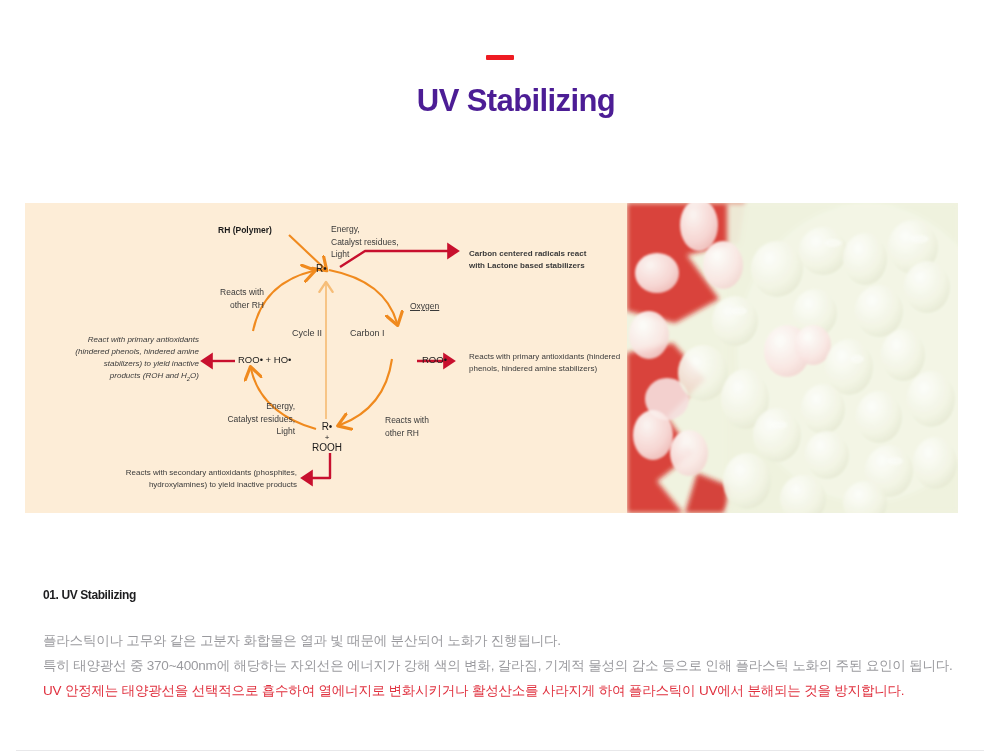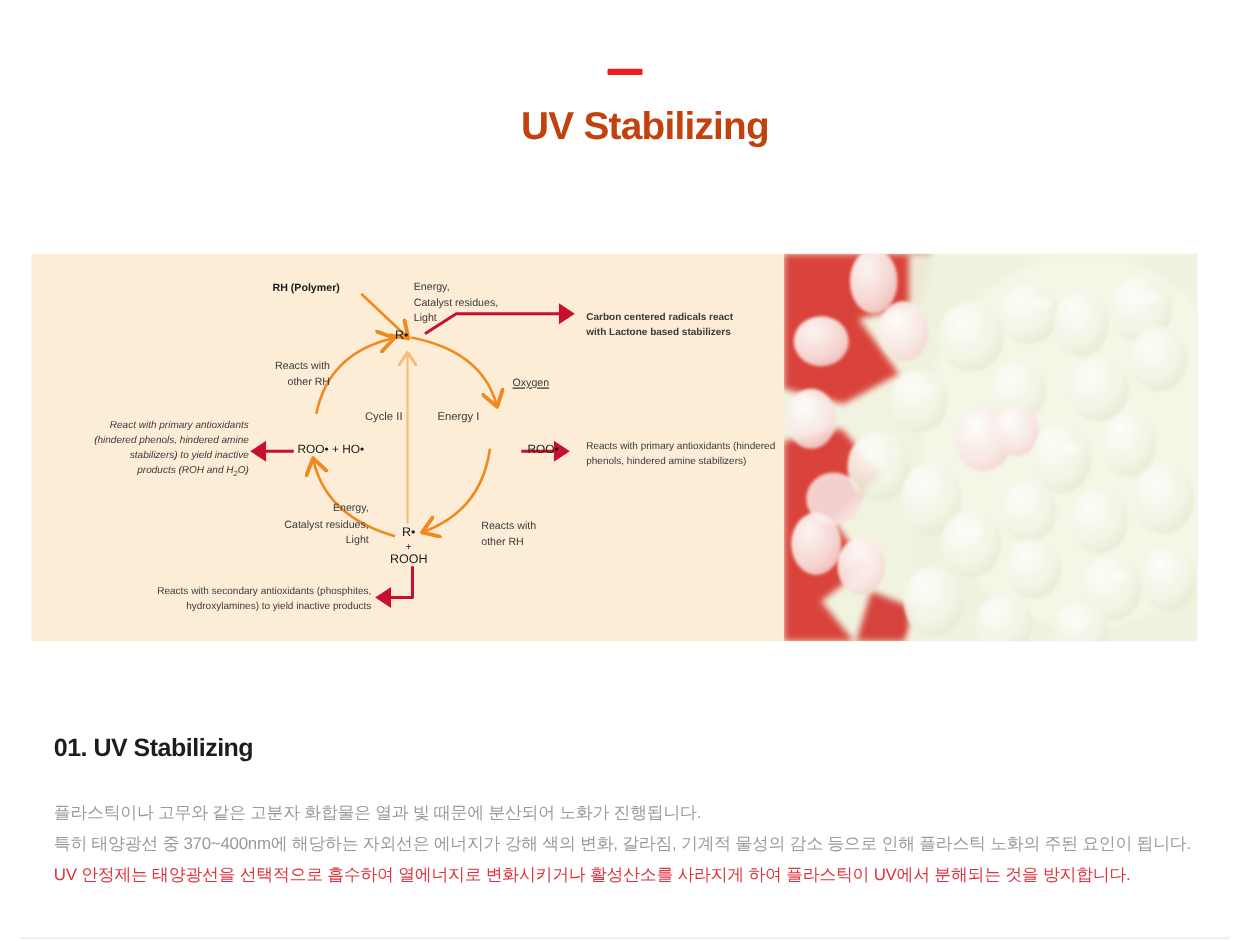--- a/index.html
+++ b/index.html
@@ -26,21 +26,21 @@
   .accent-bar {
     width: 28px;
     height: 5px;
     background: #ee1b22;
     margin: 0 auto 24px auto;
     border-radius: 1px;
   }
   .page-title {
     font-size: 31px;
     font-weight: bold;
-    color: #c2410c;
+    color: #4c1d95;
     letter-spacing: -0.6px;
     line-height: 1.1;
     margin: 0;
     padding-left: 32px;
   }
 
   
   .media-row {
     position: absolute;
     top: 203px;
@@ -70,21 +70,21 @@
   .photo-svg { display: block; }
 
   
   .content-block {
     position: absolute;
     top: 588px;
     left: 43px;
     width: 940px;
   }
   .section-heading {
-    font-size: 20px;
+    font-size: 12px;
     font-weight: bold;
     color: #1d1d1f;
     letter-spacing: -0.4px;
     margin: 0 0 26px 0;
   }
   .body-line {
     font-size: 13.5px;
     line-height: 25px;
     color: #9a9a9e;
     margin: 0;
@@ -175,21 +175,21 @@
     <div style="position:absolute;left:167px;top:83px;font-size:8.5px;color:#3a3a3a;line-height:13px;text-align:right;width:72px;">
       <div>Reacts with</div>
       <div>other RH</div>
     </div>
 
     <div style="position:absolute;left:291px;top:60px;font-size:10px;color:#1a1a1a;">R•</div>
 
     <div style="position:absolute;left:385px;top:98px;font-size:8.5px;color:#3a3a3a;text-decoration:underline;">Oxygen</div>
 
     <div style="position:absolute;left:267px;top:125px;font-size:9px;color:#3a3a3a;">Cycle II</div>
-    <div style="position:absolute;left:325px;top:125px;font-size:9px;color:#3a3a3a;">Energy I</div>
+    <div style="position:absolute;left:325px;top:125px;font-size:9px;color:#3a3a3a;">Carbon I</div>
 
     <div style="position:absolute;left:213px;top:151px;font-size:9.5px;color:#1a1a1a;">ROO• + HO•</div>
 
     <div style="position:absolute;left:369px;top:151px;font-size:9.5px;color:#1a1a1a;padding-left:28px;">ROO•</div>
 
     <div style="position:absolute;left:18px;top:131px;width:156px;font-size:8px;color:#3a3a3a;line-height:12px;text-align:right;font-style:italic;">
       <div>React with primary antioxidants</div>
       <div>(hindered phenols, hindered amine</div>
       <div>stabilizers) to yield inactive</div>
       <div><span>products (ROH and H</span><sub style="font-size:6px;">2</sub><span>O)</span></div>

